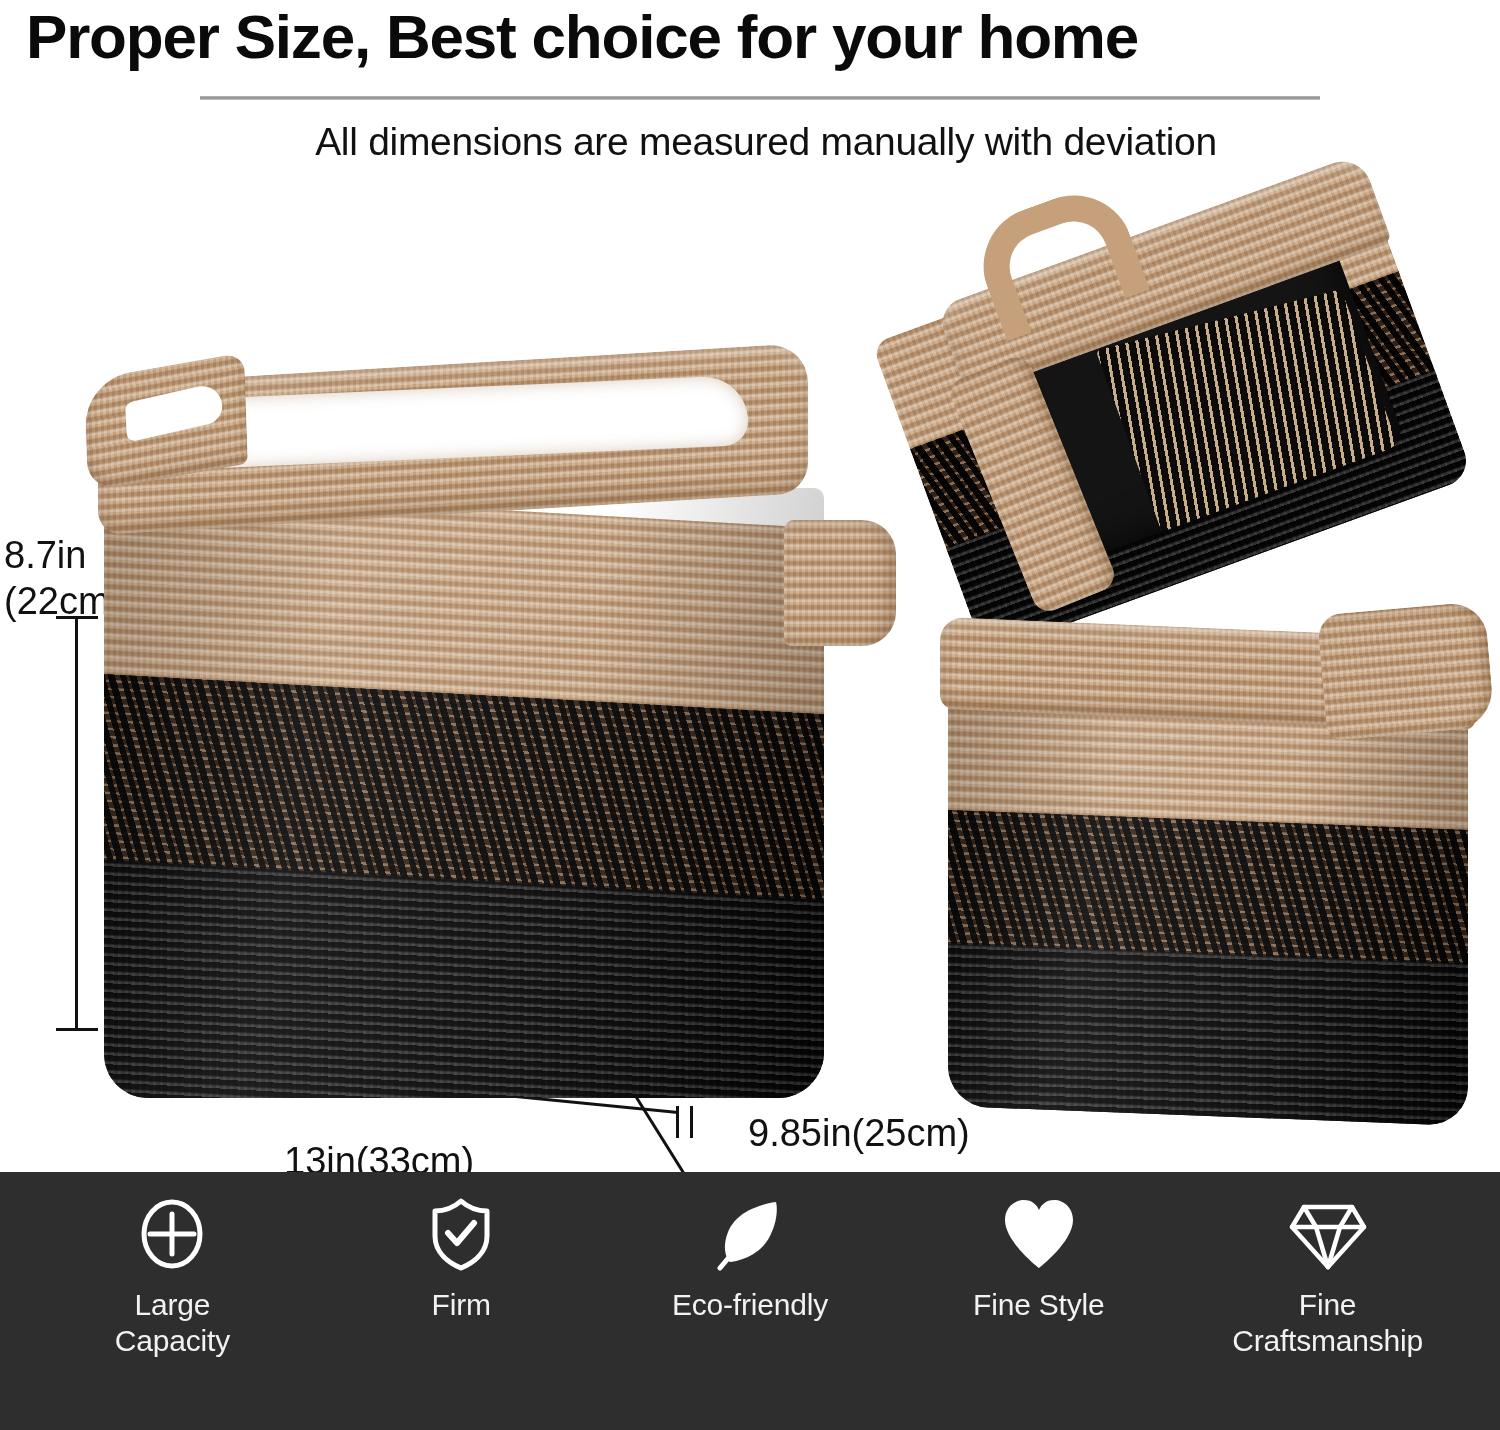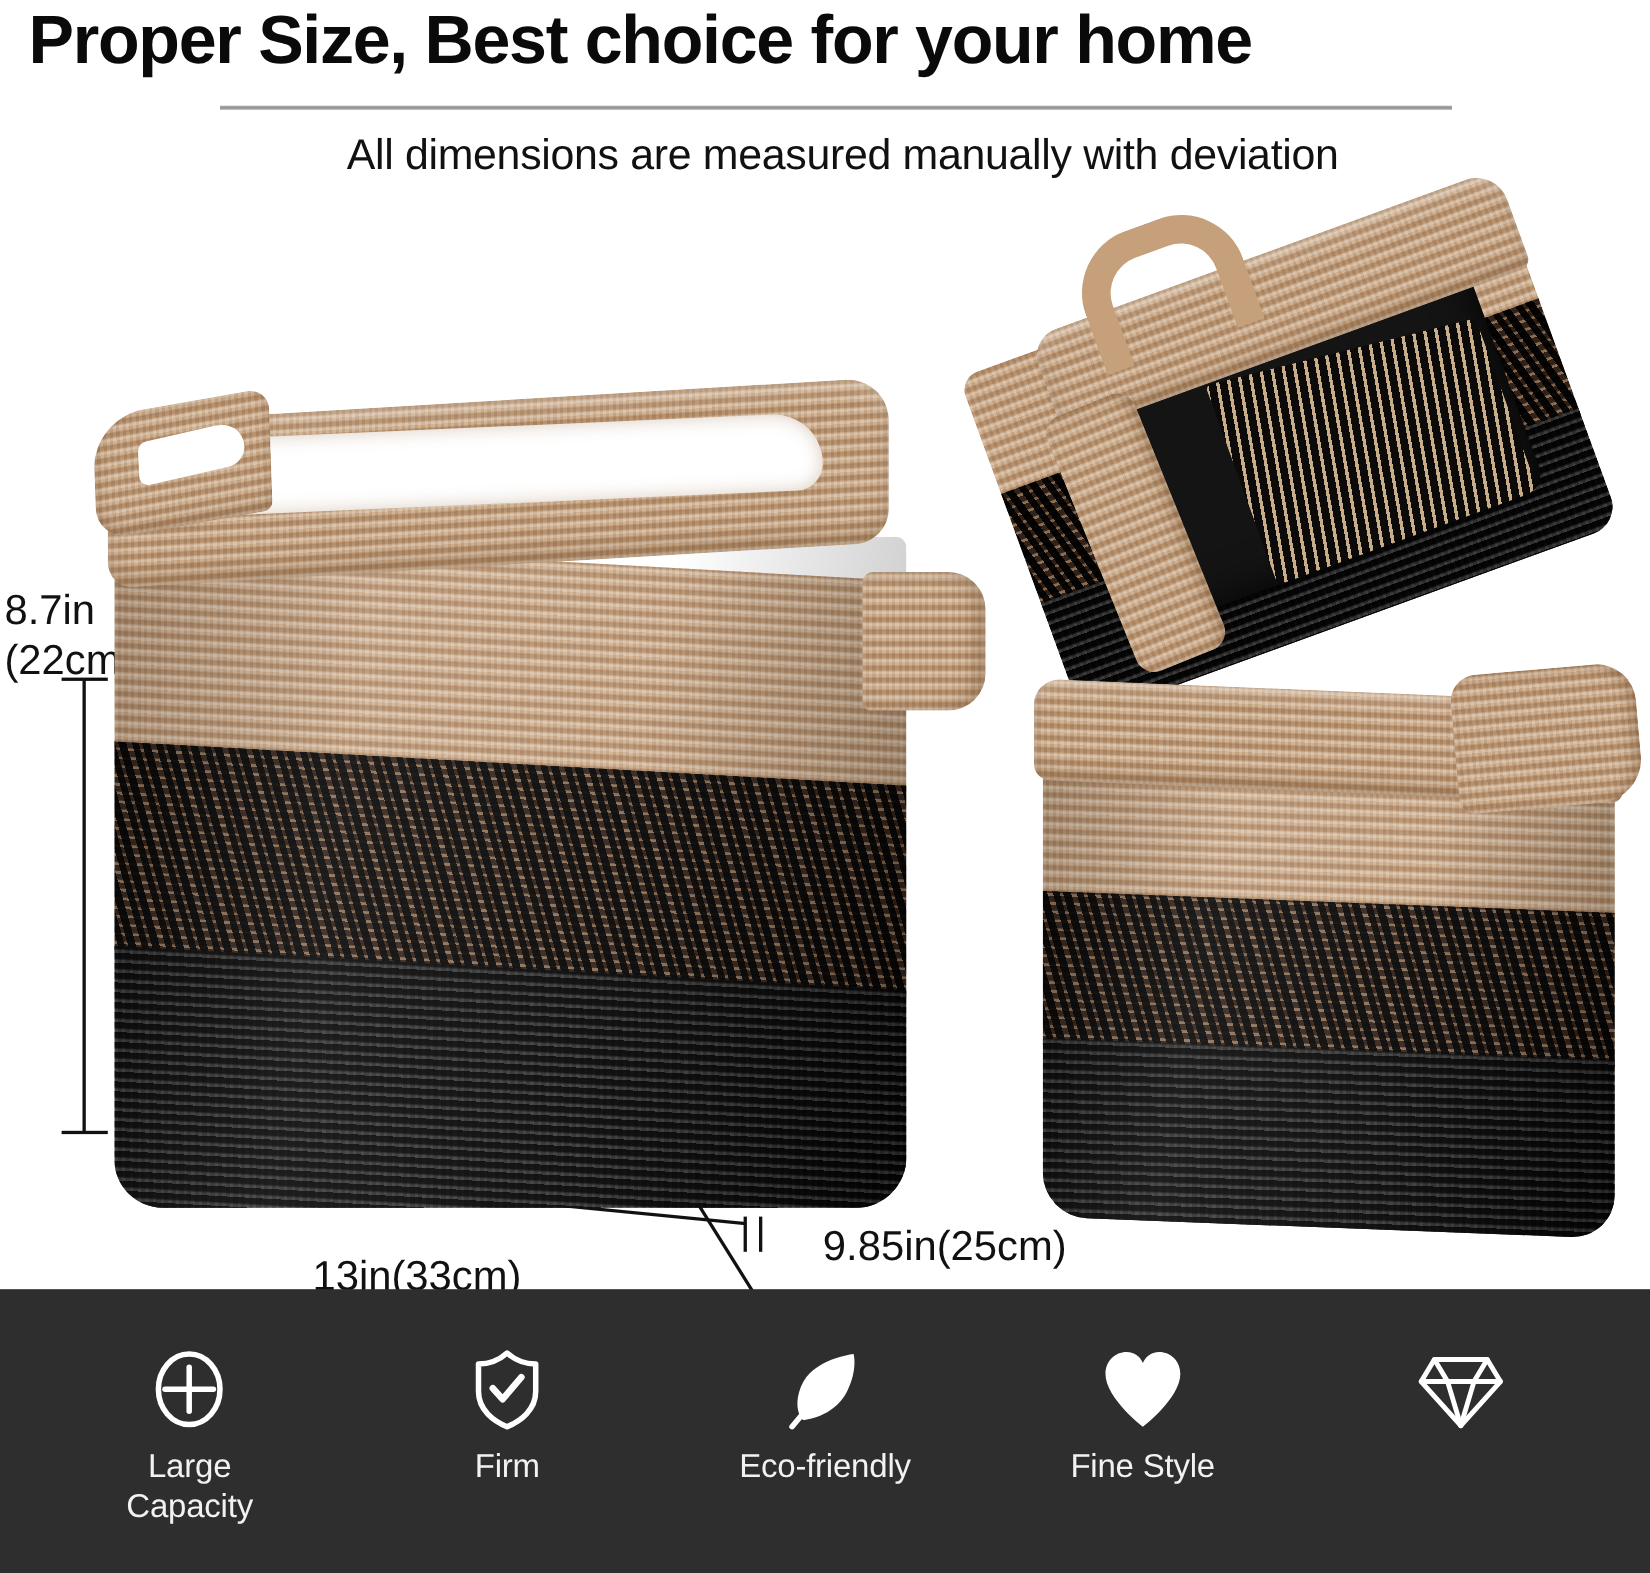--- a/index.html
+++ b/index.html
@@ -222,21 +222,21 @@
     position:absolute;left:0;top:1172px;width:1500px;height:258px;
     background:#2e2e2e;
   }
   .features{
     position:absolute;left:0;top:0;width:1500px;height:258px;
     display:flex;align-items:flex-start;justify-content:space-around;
     padding:0 28px;box-sizing:border-box;
   }
   .feature{
     display:flex;flex-direction:column;align-items:center;
-    width:200px;padding-top:52px;
+    width:200px;padding-top:23px;
   }
   .feature .ficon{height:78px;display:flex;align-items:center;justify-content:center;}
   .feature .flabel{
     margin-top:14px;color:#f2f2f2;font-size:30px;line-height:36px;
     text-align:center;white-space:pre-line;letter-spacing:-0.2px;
   }
   svg{display:block;}
 </style>
 </head>
 <body>
@@ -358,18 +358,20 @@
             <g fill="none" stroke="#fff" stroke-width="4.5" stroke-linejoin="round" stroke-linecap="round">
               <path d="M16 10 L64 10 L76 30 L40 70 L4 30 Z"></path>
               <line x1="4" y1="30" x2="76" y2="30"></line>
               <line x1="16" y1="10" x2="28" y2="30"></line>
               <line x1="64" y1="10" x2="52" y2="30"></line>
               <line x1="28" y1="30" x2="40" y2="70"></line>
               <line x1="52" y1="30" x2="40" y2="70"></line>
             </g>
           </svg>
         </div>
+        <div class="flabel">Fine
+Craftsmanship</div>
       </div>
 
     </div>
   </div>
 
 </div>
 
 </body></html>

